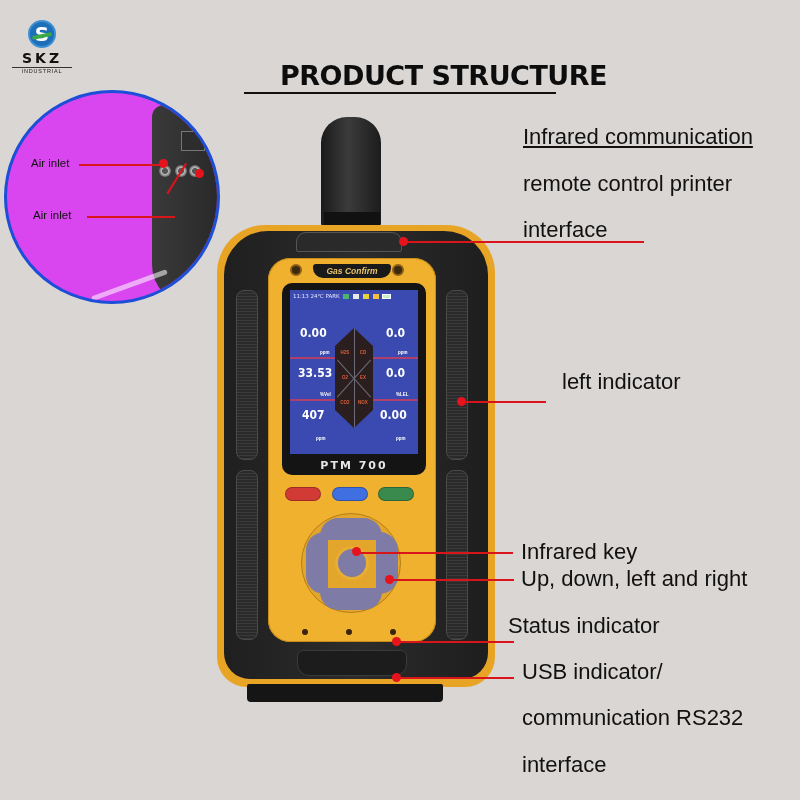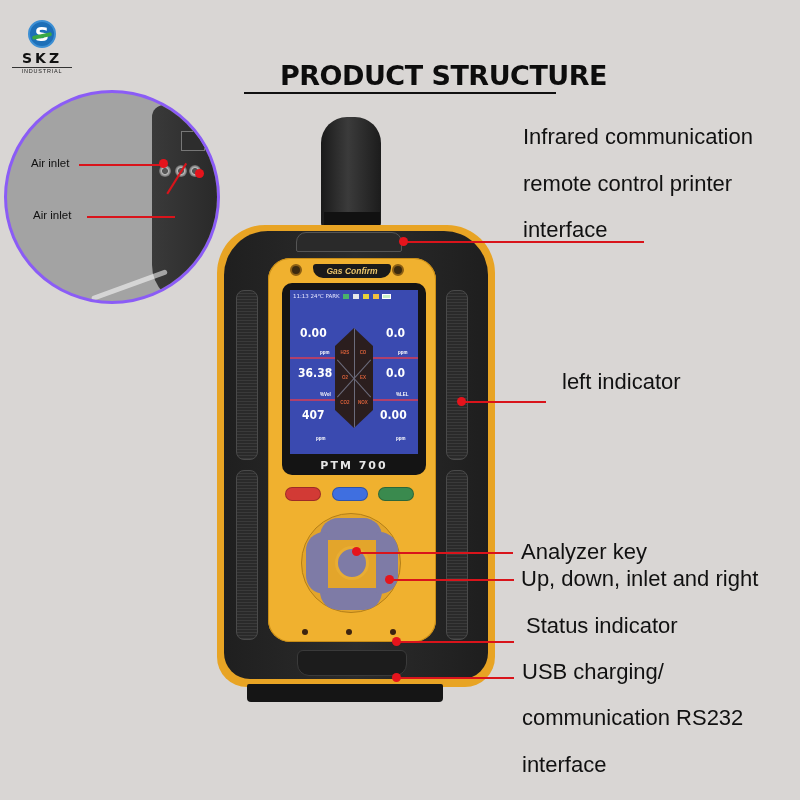--- a/index.html
+++ b/index.html
@@ -44,22 +44,22 @@
       left: 244px; top: 60px; font-size: 27px; font-weight: bold;
       font-family: "DejaVu Sans", sans-serif; letter-spacing: -0.5px;
       color: #0d0d0d;
       margin-left: 36px;
     }
     .title-underline { left: 244px; top: 92px; width: 312px; height: 2px; background: #111; }
 
     
     .inset {
       left: 4px; top: 90px; width: 216px; height: 214px;
-      border-radius: 50%; border: 3px solid #8b5cf6; overflow: hidden;
-      background: #a3a3a3;
+      border-radius: 50%; border: 3px solid #1d4ed8; overflow: hidden;
+      background: #d946ef;
     }
     .inset-panel {
       position: absolute; left: 145px; top: 12px; width: 90px; height: 200px;
       background: linear-gradient(90deg, #3a3a3a, #232323);
       border-radius: 12px 0 0 40px;
     }
     .inset-plate {
       position: absolute; left: 174px; top: 38px; width: 24px; height: 20px;
       border: 1px solid #777; background: #2d2d2d;
     }
@@ -229,21 +229,21 @@
     <span class="sb-icon" style="background:#c8f0c8; width:9px; border:1px solid #fff;"></span>
   </div>
 
   <div class="reading" style="left:10px; top:36px;">0.00</div>
   <div class="reading" style="left:96px; top:36px;">0.0</div>
   <div class="unit" style="left:30px; top:60px;">ppm</div>
   <div class="unit" style="left:108px; top:60px;">ppm</div>
   <div class="divider" style="left:0; top:67px; width:45px;"></div>
   <div class="divider" style="left:83px; top:67px; width:45px;"></div>
 
-  <div class="reading" style="left:8px; top:76px;">36.38</div>
+  <div class="reading" style="left:8px; top:76px;">33.53</div>
   <div class="reading" style="left:96px; top:76px;">0.0</div>
   <div class="unit" style="left:30px; top:102px;">%Vol</div>
   <div class="unit" style="left:106px; top:102px;">%LEL</div>
   <div class="divider" style="left:0; top:109px; width:45px;"></div>
   <div class="divider" style="left:83px; top:109px; width:45px;"></div>
 
   <div class="reading" style="left:12px; top:118px;">407</div>
   <div class="reading" style="left:90px; top:118px;">0.00</div>
   <div class="unit" style="left:26px; top:146px;">ppm</div>
   <div class="unit" style="left:106px; top:146px;">ppm</div>
@@ -292,25 +292,25 @@
 
 <div class="abs red-line" style="left:390px; top:579px; width:124px;"></div>
 <div class="abs red-dot" style="left:385px; top:575px;"></div>
 
 <div class="abs red-line" style="left:396px; top:641px; width:118px;"></div>
 <div class="abs red-dot" style="left:392px; top:637px;"></div>
 
 <div class="abs red-line" style="left:396px; top:677px; width:118px;"></div>
 <div class="abs red-dot" style="left:392px; top:673px;"></div>
 
-<div class="callout" style="left:523px; top:124px;">Infrared communication</div>
+<div class="callout" style="left:523px; top:124px;text-decoration:underline;">Infrared communication</div>
 <div class="callout" style="left:523px; top:171px;">remote control printer</div>
 <div class="callout" style="left:523px; top:217px;">interface</div>
 
 <div class="callout" style="left:562px; top:369px;">left indicator</div>
 
-<div class="callout" style="left:521px; top:539px;">Analyzer key</div>
-<div class="callout" style="left:521px; top:566px;">Up, down, inlet and right</div>
-<div class="callout" style="left:526px; top:613px;">Status indicator</div>
-
-<div class="callout" style="left:522px; top:659px;">USB charging/</div>
+<div class="callout" style="left:521px; top:539px;">Infrared key</div>
+<div class="callout" style="left:521px; top:566px;">Up, down, left and right</div>
+<div class="callout" style="left:508px; top:613px;">Status indicator</div>
+
+<div class="callout" style="left:522px; top:659px;">USB indicator/</div>
 <div class="callout" style="left:522px; top:705px;">communication RS232</div>
 <div class="callout" style="left:522px; top:752px;"> interface</div>
 
 </body></html>

